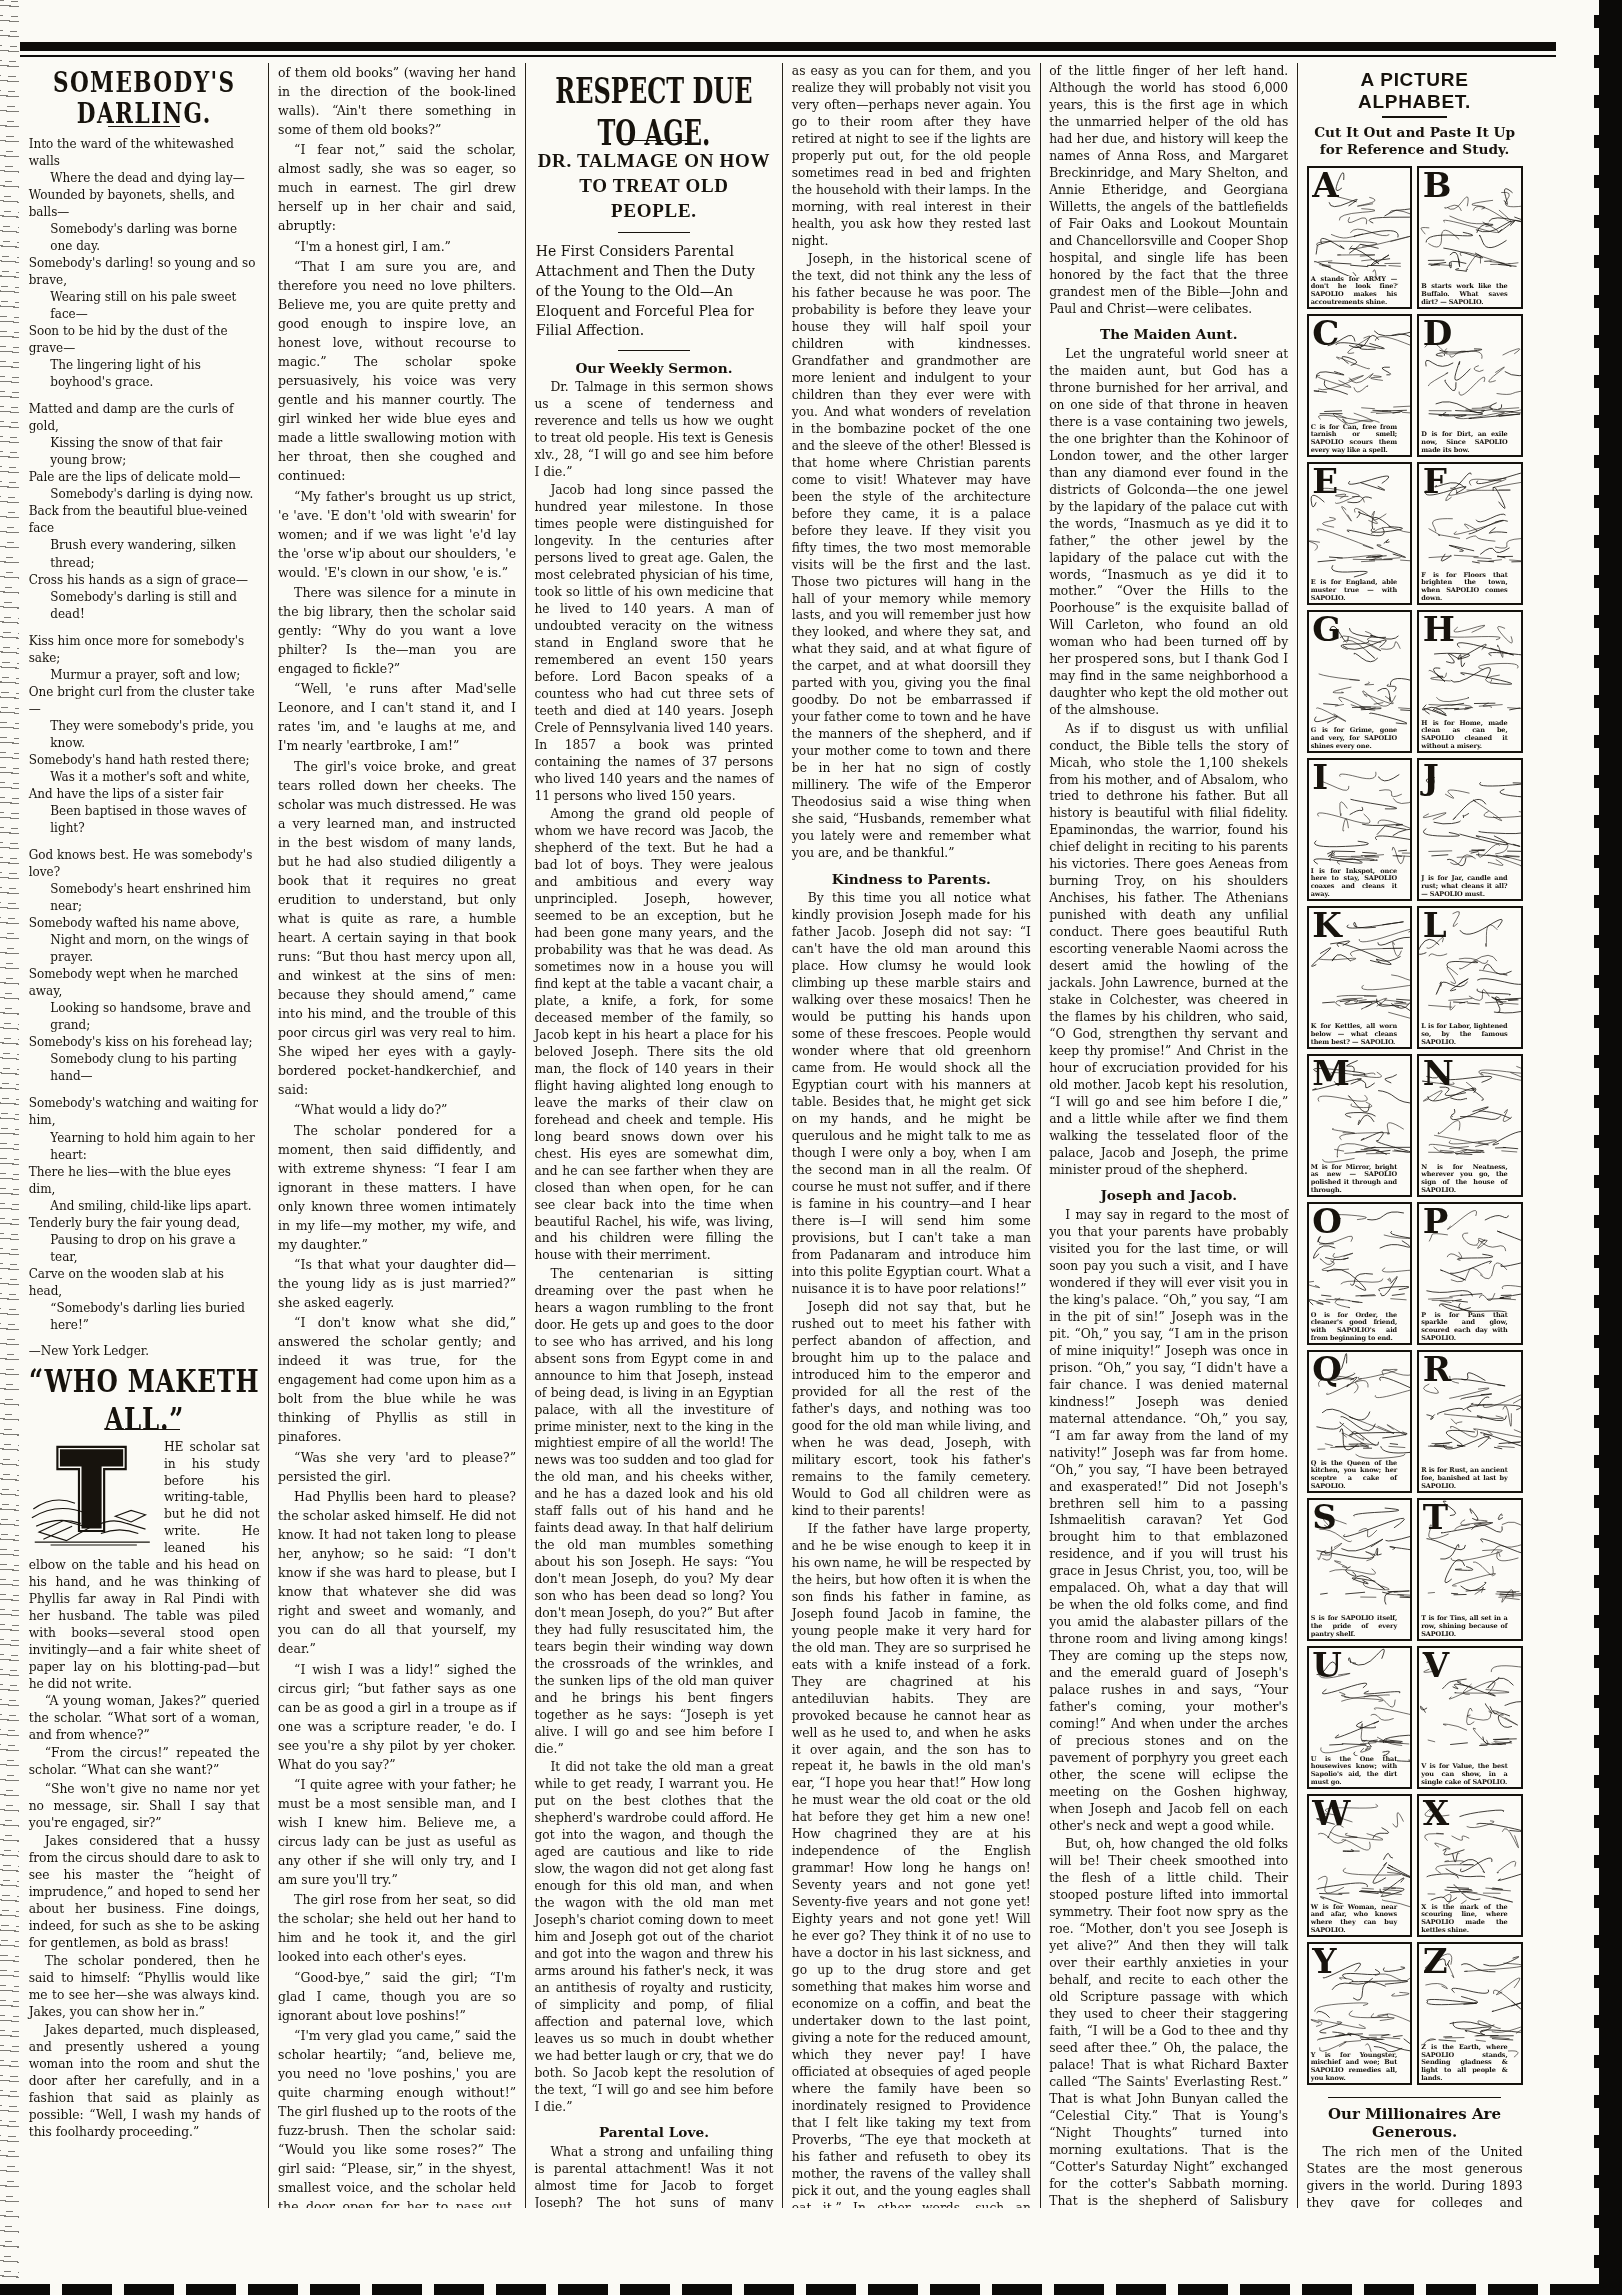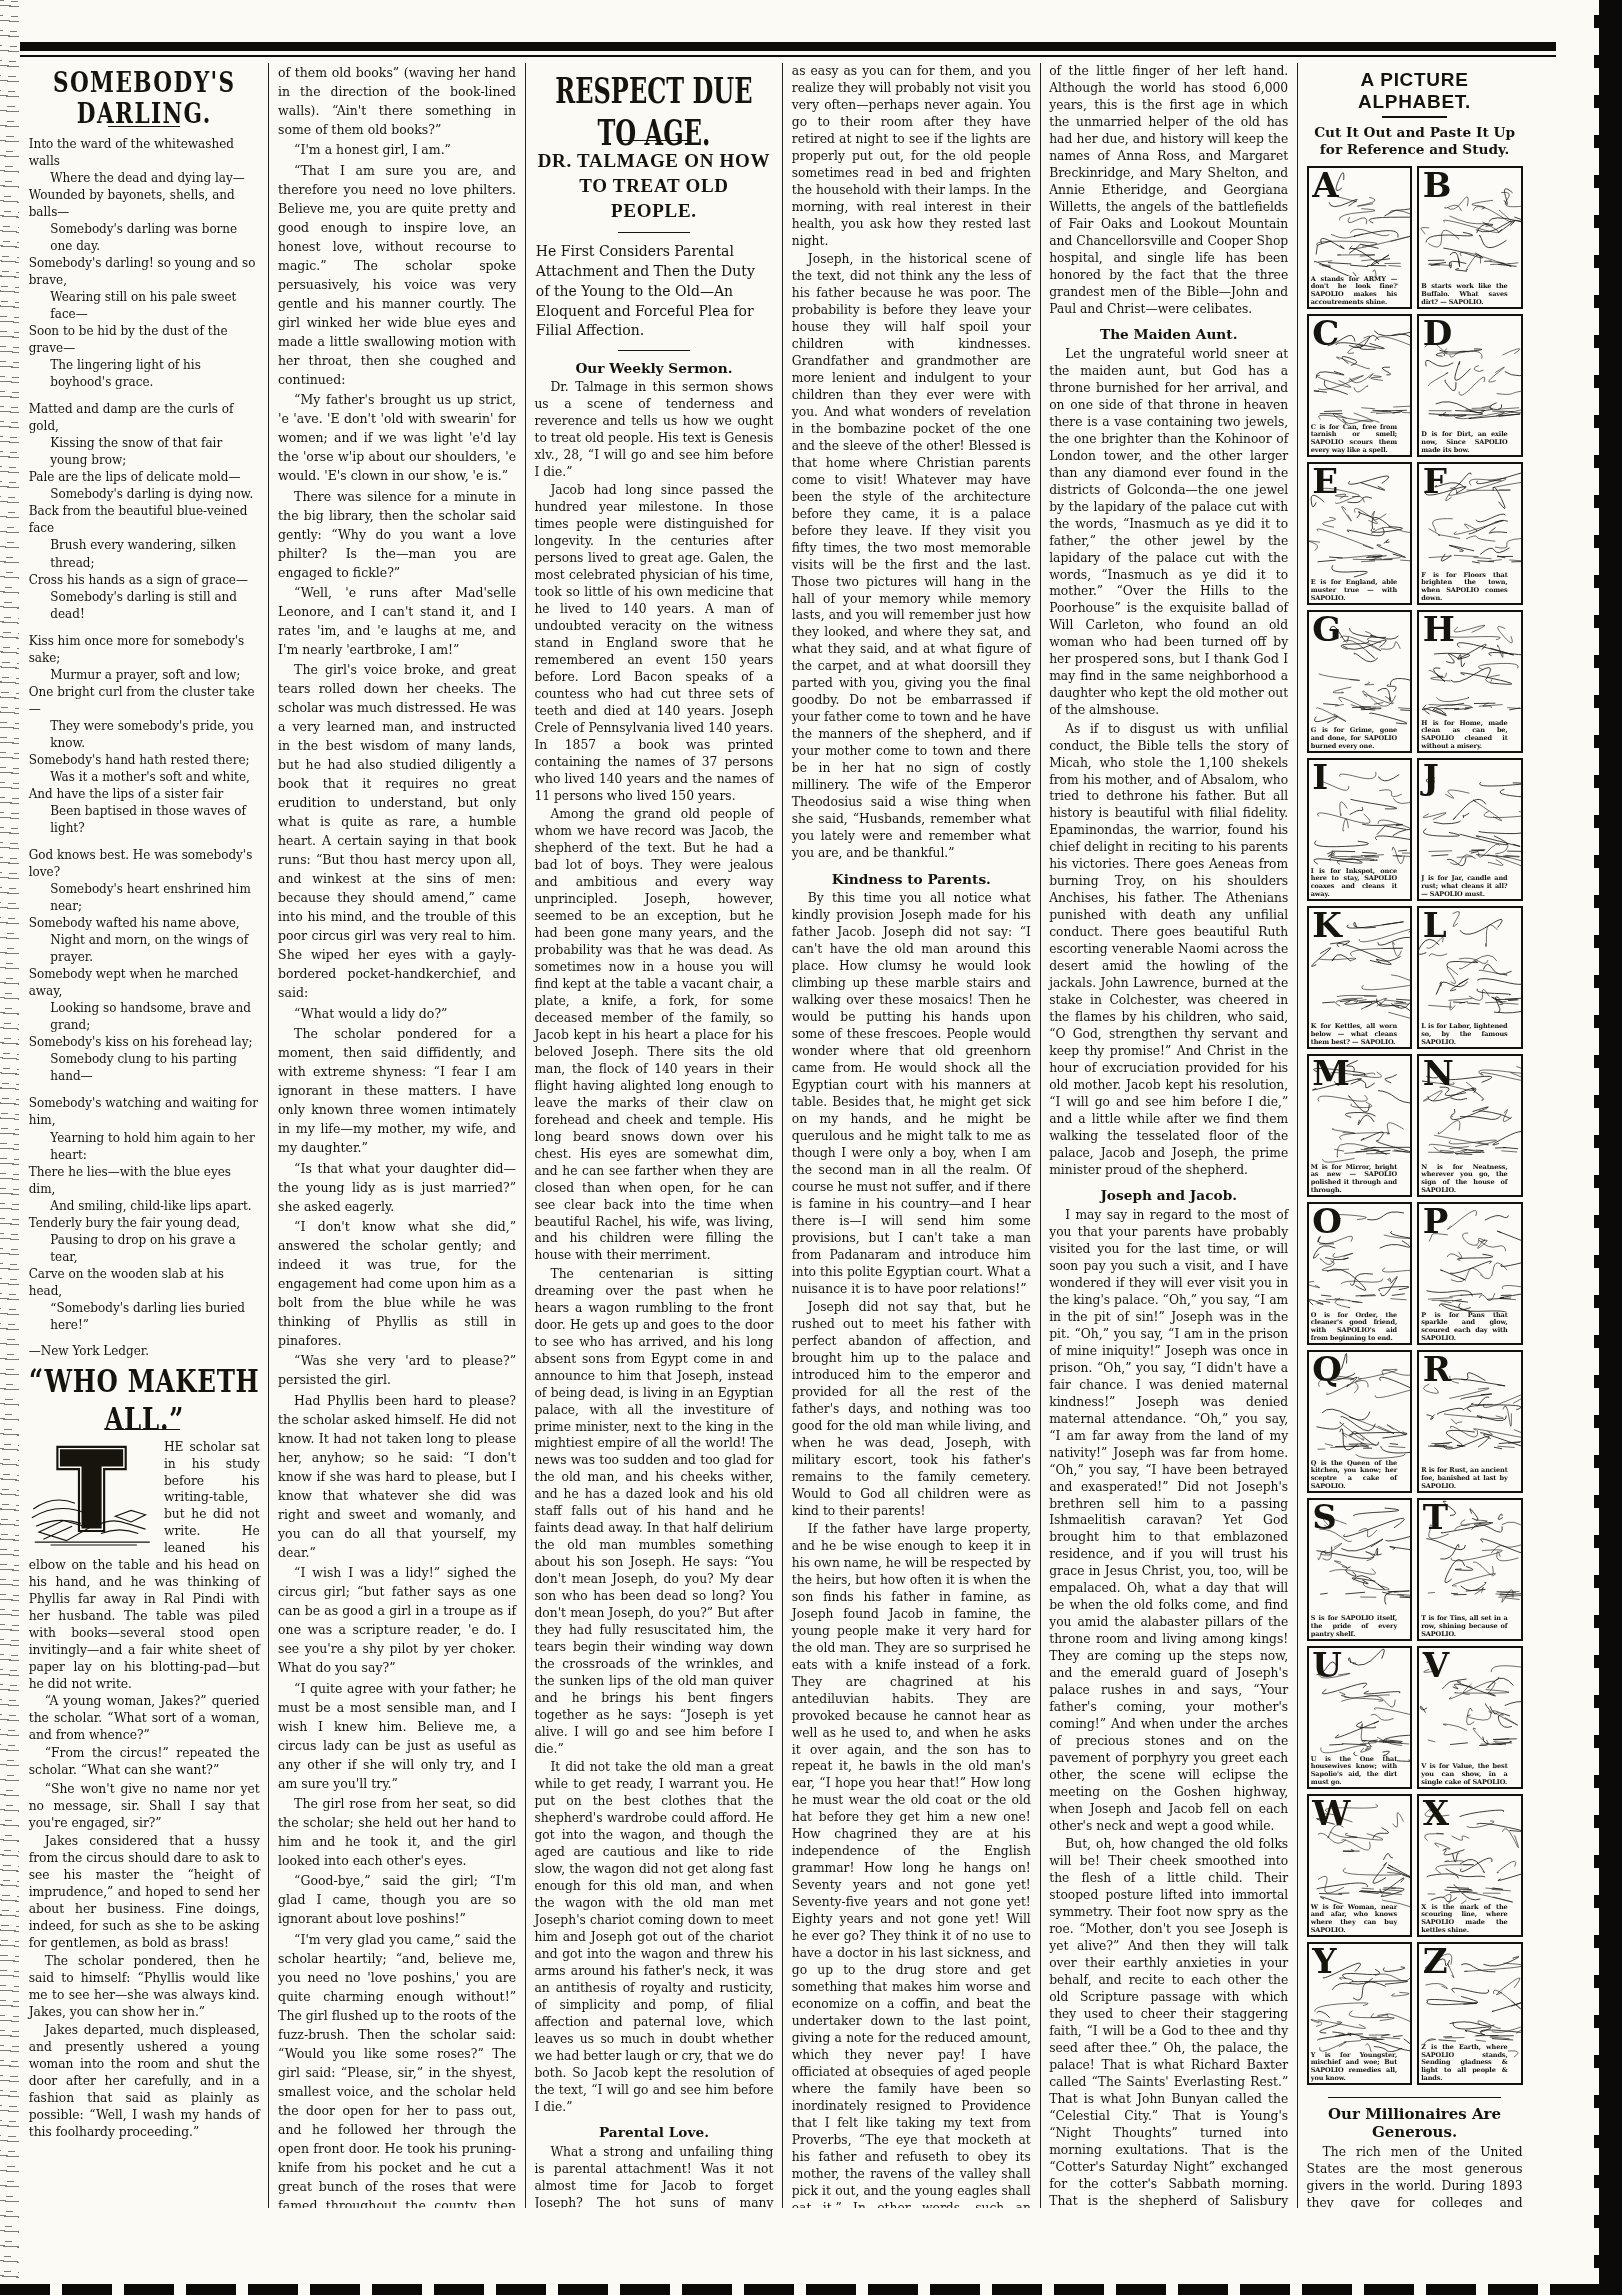--- a/index.html
+++ b/index.html
@@ -136,20 +136,21 @@
             </svg></span><span class="droptext">HE scholar sat in his study before his writing-table, but he did not write. He leaned his elbow on the table and his head on his hand, and he was thinking of Phyllis far away in Ral Pindi with her husband. The table was piled with books—several stood open invitingly—and a fair white sheet of paper lay on his blotting-pad—but he did not write.</span></div>
         <p class="para">“A young woman, Jakes?” queried the scholar. “What sort of a woman, and from whence?”</p>
         <p class="para">“From the circus!” repeated the scholar. “What can she want?”</p>
         <p class="para">“She won't give no name nor yet no message, sir. Shall I say that you're engaged, sir?”</p>
         <p class="para">Jakes considered that a hussy from the circus should dare to ask to see his master the “height of imprudence,” and hoped to send her about her business. Fine doings, indeed, for such as she to be asking for gentlemen, as bold as brass!</p>
         <p class="para">The scholar pondered, then he said to himself: “Phyllis would like me to see her—she was always kind. Jakes, you can show her in.”</p>
         <p class="para">Jakes departed, much displeased, and presently ushered a young woman into the room and shut the door after her carefully, and in a fashion that said as plainly as possible: “Well, I wash my hands of this foolhardy proceeding.”</p>
       </div>
     <div class="col c2">
         <p class="para noind">of them old books” (waving her hand in the direction of the book-lined walls). “Ain't there something in some of them old books?”</p>
+        <p class="para">“I fear not,” said the scholar, almost sadly, she was so eager, so much in earnest. The girl drew herself up in her chair and said, abruptly:</p>
         <p class="para">“I'm a honest girl, I am.”</p>
         <p class="para">“That I am sure you are, and therefore you need no love philters. Believe me, you are quite pretty and good enough to inspire love, an honest love, without recourse to magic.” The scholar spoke persuasively, his voice was very gentle and his manner courtly. The girl winked her wide blue eyes and made a little swallowing motion with her throat, then she coughed and continued:</p>
         <p class="para">“My father's brought us up strict, 'e 'ave. 'E don't 'old with swearin' for women; and if we was light 'e'd lay the 'orse w'ip about our shoulders, 'e would. 'E's clown in our show, 'e is.”</p>
         <p class="para">There was silence for a minute in the big library, then the scholar said gently: “Why do you want a love philter? Is the—man you are engaged to fickle?”</p>
         <p class="para">“Well, 'e runs after Mad'selle Leonore, and I can't stand it, and I rates 'im, and 'e laughs at me, and I'm nearly 'eartbroke, I am!”</p>
         <p class="para">The girl's voice broke, and great tears rolled down her cheeks. The scholar was much distressed. He was a very learned man, and instructed in the best wisdom of many lands, but he had also studied diligently a book that it requires no great erudition to understand, but only what is quite as rare, a humble heart. A certain saying in that book runs: “But thou hast mercy upon all, and winkest at the sins of men: because they should amend,” came into his mind, and the trouble of this poor circus girl was very real to him. She wiped her eyes with a gayly-bordered pocket-handkerchief, and said:</p>
         <p class="para">“What would a lidy do?”</p>
         <p class="para">The scholar pondered for a moment, then said diffidently, and with extreme shyness: “I fear I am ignorant in these matters. I have only known three women intimately in my life—my mother, my wife, and my daughter.”</p>
         <p class="para">“Is that what your daughter did—the young lidy as is just married?” she asked eagerly.</p>
         <p class="para">“I don't know what she did,” answered the scholar gently; and indeed it was true, for the engagement had come upon him as a bolt from the blue while he was thinking of Phyllis as still in pinafores.</p>
@@ -219,21 +220,21 @@
      <path d="M10.3 50.2 q-5.6 14.4 -7.1 -2.3 t18.9 2.0 M91.1 87.8 q-8.8 8.5 26.5 3.7 t-3.0 -6.3 M103.9 112.0 q-18.6 -3.5 17.2 10.0 t-0.6 2.5 M74.3 21.9 q13.1 4.4 28.1 9.2 t-3.5 -4.0 M115.8 106.9 q-8.2 2.8 -3.1 -1.7 t-5.2 4.1 M55.3 49.7 q17.7 3.1 20.6 -3.5 t14.5 -2.0 M34.5 140.6 q-9.1 12.1 29.9 9.4 t0.2 7.6 M57.9 92.8 q-12.8 -6.4 22.8 2.5 t24.9 -9.0 M95.0 88.3 q-4.6 4.2 -4.1 -10.6 t26.5 7.9 M58.8 19.6 q-10.0 10.2 31.0 -2.2 t14.9 5.5 M68.7 72.8 q8.1 -9.0 2.8 -9.1 t21.2 8.2 M86.4 133.0 l33.7 -0.5 M12.4 135.7 l26.0 -2.4 M82.2 129.7 l23.8 -2.6 M91.0 128.6 l20.7 -1.6 M28.8 128.8 l19.6 1.5 " fill="none" stroke="#1b1712" stroke-width="1.2"></path>
      <path d="M13.7 91.8 q-12.2 -10.3 44.7 11.4 t19.1 8.7 M89.0 95.3 q18.8 -14.6 37.6 -6.5 t32.1 2.4 M66.3 64.8 q-5.1 -13.9 19.9 4.7 t-0.8 6.5 M44.3 44.7 q17.9 -8.2 0.1 -5.7 t12.2 2.7 M37.5 50.7 q1.7 3.7 21.0 -5.6 t21.2 5.2 M53.5 61.0 q-13.3 -12.4 0.3 6.7 t1.7 -0.0 M90.3 69.2 q6.7 -13.0 2.1 0.4 t18.8 -3.0 M39.9 129.4 q-1.6 2.6 40.7 -2.0 t9.1 5.5 M14.8 35.4 q-2.1 -10.0 35.5 -1.6 t11.7 8.1 M29.1 71.7 q19.0 2.3 -1.2 5.9 t8.2 8.4 M8.5 119.5 q9.4 -7.4 -4.2 -11.7 t11.4 -0.2 M84.4 128.1 l20.3 2.6 M107.1 131.9 l24.5 -2.1 M74.9 135.5 l20.1 -1.0 M63.0 132.1 l31.9 0.7 M131.1 133.2 l18.3 1.3 " fill="none" stroke="#1b1712" stroke-width="0.9"></path>
               </svg></span><span class="L">E</span><div class="cap">E is for England, able muster true — with SAPOLIO.</div></div>
           <div class="cell"><span><svg viewBox="0 0 146 190" xmlns="http://www.w3.org/2000/svg">
      <path d="M10.4 32.9 q-7.5 13.5 34.2 0.3 t8.5 4.1 M106.6 33.7 q-0.5 -14.9 11.8 11.0 t-3.9 4.5 M84.5 19.0 q-10.4 10.7 43.1 -5.3 t31.1 -7.8 M110.1 86.4 q-13.2 10.3 -7.2 7.7 t23.8 -0.4 M82.3 75.2 q2.2 7.1 20.6 -2.0 t21.5 -4.6 M71.6 95.7 q6.1 -0.6 26.8 -11.5 t29.3 -6.8 M45.0 29.8 q6.7 2.4 18.2 -12.2 t11.9 -7.5 M58.1 120.5 q15.4 0.8 -7.8 -6.1 t29.0 5.5 M37.7 124.3 q-11.4 14.9 -0.2 8.4 t7.6 -6.2 M88.0 125.1 q16.4 -14.3 20.4 -6.0 t21.9 -3.6 M25.7 25.8 q-10.0 5.2 10.0 -1.5 t30.8 5.3 M84.0 134.2 l24.0 1.5 M132.9 135.8 l22.6 -0.6 M112.3 128.3 l22.8 -0.4 M76.4 135.5 l11.0 2.0 M112.7 127.3 l11.5 2.8 " fill="none" stroke="#1b1712" stroke-width="1.2"></path>
      <path d="M13.8 87.9 q21.3 11.8 14.7 9.5 t30.4 4.7 M67.7 102.7 q14.3 -6.6 15.4 -2.7 t26.7 6.1 M75.0 25.9 q-9.9 -11.4 19.4 -8.4 t23.0 0.6 M44.4 38.2 q-9.8 7.0 49.8 -10.7 t5.8 -8.8 M24.0 92.2 q1.0 -0.2 -3.9 -10.0 t28.5 -8.4 M109.3 114.5 q20.2 4.3 17.0 -3.3 t20.9 -8.9 M69.0 32.0 q-4.2 1.2 39.1 0.8 t6.6 -0.3 M71.6 88.6 q-13.1 -12.1 1.5 -4.3 t8.5 6.0 M105.8 29.2 q7.5 -2.3 49.8 -9.1 t-5.7 7.3 M54.0 92.2 q-15.9 10.3 35.3 -5.6 t20.1 -8.0 M46.9 42.6 q-15.1 12.1 -3.6 -4.2 t11.3 0.0 M78.4 129.5 l26.1 1.8 M100.1 134.8 l19.1 -2.2 M13.8 129.7 l33.3 -2.2 M50.2 126.3 l35.5 2.0 M129.7 133.0 l18.7 1.3 " fill="none" stroke="#1b1712" stroke-width="0.9"></path>
               </svg></span><span class="L">F</span><div class="cap">F is for Floors that brighten the town, when SAPOLIO comes down.</div></div>
           <div class="cell"><span><svg viewBox="0 0 146 190" xmlns="http://www.w3.org/2000/svg">
      <path d="M10.4 145.6 q-9.4 12.6 17.5 3.0 t-1.9 6.2 M122.1 109.6 q7.9 -8.4 -3.0 -7.8 t-4.7 -2.7 M65.1 56.0 q-2.2 -5.1 11.0 5.4 t22.8 -0.2 M29.8 21.0 q4.5 -13.9 15.6 6.3 t11.1 3.2 M48.7 43.5 q12.5 11.5 44.2 -2.3 t8.3 4.7 M87.9 141.8 q-5.4 -4.4 32.9 6.4 t4.1 6.4 M55.4 48.9 q-21.4 -7.3 6.4 -7.7 t23.6 -4.6 M58.2 18.2 q-0.4 8.1 19.5 11.2 t33.1 2.0 M96.4 30.4 q-18.1 -4.4 3.7 1.3 t28.6 -2.4 M117.2 100.6 q-1.2 -8.8 9.7 -9.8 t29.0 5.4 M98.7 108.8 q15.8 -10.6 17.3 6.1 t0.4 2.5 M81.5 135.5 l14.4 -2.5 M131.3 135.8 l19.3 1.2 M20.4 126.9 l21.9 1.9 M61.8 132.3 l27.3 -0.4 M74.6 135.7 l29.4 -1.8 " fill="none" stroke="#1b1712" stroke-width="1.2"></path>
      <path d="M13.9 84.0 q10.7 4.0 42.6 7.5 t1.6 0.7 M46.3 110.2 q9.9 1.4 -6.7 1.1 t21.3 -8.3 M83.6 116.9 q-14.7 -8.9 18.9 4.5 t6.9 -5.4 M44.6 31.8 q6.4 -7.8 41.4 10.4 t-0.6 -2.3 M10.4 133.7 q0.2 -4.1 29.2 11.7 t-4.1 -4.0 M49.0 38.1 q9.8 -9.0 33.7 12.7 t0.0 0.3 M47.7 124.7 q-15.2 -14.6 18.1 1.2 t-5.7 2.4 M103.3 47.9 q19.3 3.3 20.2 -6.6 t7.8 6.6 M80.8 22.9 q17.2 5.4 6.1 9.4 t16.9 6.5 M78.9 112.7 q-6.7 -11.8 13.8 8.9 t32.0 -6.4 M85.3 95.6 q4.4 1.6 -3.0 3.3 t11.1 0.3 M72.3 130.9 l31.8 1.1 M93.1 127.7 l13.7 -2.3 M74.7 133.9 l20.5 2.6 M37.3 130.5 l13.0 -2.6 M128.3 132.8 l19.2 1.4 " fill="none" stroke="#1b1712" stroke-width="0.9"></path>
-              </svg></span><span class="L">G</span><div class="cap">G is for Grime, gone and done, for SAPOLIO burned every one.</div></div>
+              </svg></span><span class="L">G</span><div class="cap">G is for Grime, gone and very, for SAPOLIO shines every one.</div></div>
           <div class="cell"><span><svg viewBox="0 0 146 190" xmlns="http://www.w3.org/2000/svg">
      <path d="M10.4 128.3 q-11.3 11.7 0.8 5.6 t27.8 8.3 M21.7 55.5 q16.2 -1.8 40.3 -0.5 t-5.6 8.1 M45.7 93.0 q6.0 9.1 36.9 -10.0 t14.5 7.5 M65.6 85.5 q-21.7 -8.0 38.3 4.8 t-1.7 6.8 M15.2 141.8 q-21.2 -14.2 9.9 -2.7 t-5.0 -3.9 M104.2 57.9 q-16.9 -8.2 39.1 -1.7 t18.9 1.6 M65.9 68.1 q-5.6 13.0 -5.3 -3.2 t-4.6 -1.7 M58.3 46.0 q-16.2 -14.7 46.9 2.6 t-2.8 -1.6 M39.0 66.4 q19.2 6.3 7.6 -5.8 t9.7 1.4 M30.5 76.0 q-18.7 -3.2 -1.0 12.3 t-4.0 -3.7 M55.7 61.8 q-2.4 3.5 24.5 -12.3 t10.0 -0.4 M79.1 126.7 l30.7 -0.5 M129.8 135.9 l15.9 -3.0 M50.6 135.6 l21.0 -1.9 M47.2 129.2 l17.6 -2.8 M36.5 134.2 l21.3 -0.5 " fill="none" stroke="#1b1712" stroke-width="1.2"></path>
      <path d="M14.0 80.1 q0.2 -3.9 12.6 5.6 t12.9 -3.3 M25.0 117.6 q5.4 9.4 29.1 4.9 t15.9 -4.6 M92.3 78.0 q-19.5 -6.5 18.4 -8.6 t30.8 6.7 M44.7 25.4 q-21.4 7.4 33.1 5.4 t32.9 4.2 M112.9 45.2 q-0.5 -8.0 4.2 7.4 t3.3 0.5 M104.7 91.7 q-0.7 7.6 -7.6 2.6 t19.2 -8.6 M26.5 87.4 q17.9 -0.4 -3.0 1.7 t22.0 5.2 M19.0 137.2 q7.8 -11.4 39.0 -8.9 t7.1 7.2 M55.8 16.7 q-17.2 13.1 20.4 1.9 t-0.5 5.8 M103.7 133.1 q2.4 -3.9 -7.7 -2.6 t4.0 -4.8 M123.8 18.7 q-20.0 -9.0 -2.4 10.8 t11.0 0.5 M66.3 132.3 l11.5 0.3 M86.1 130.6 l34.2 -2.4 M13.7 128.1 l33.7 1.5 M24.5 134.7 l16.5 -1.2 M126.9 132.6 l19.7 1.4 " fill="none" stroke="#1b1712" stroke-width="0.9"></path>
               </svg></span><span class="L">H</span><div class="cap">H is for Home, made clean as can be, SAPOLIO cleaned it without a misery.</div></div>
           <div class="cell"><span><svg viewBox="0 0 146 190" xmlns="http://www.w3.org/2000/svg">
      <path d="M10.5 111.0 q-13.1 10.8 42.2 8.3 t17.4 -7.5 M37.2 131.3 q-19.5 4.7 25.5 6.7 t33.5 0.8 M26.2 130.1 q14.2 -6.7 4.9 0.7 t6.2 -2.8 M101.3 20.0 q-4.0 -2.2 3.0 3.4 t25.6 -7.5 M97.6 110.1 q-10.8 -9.9 33.5 -3.0 t21.7 5.4 M120.5 103.9 q15.6 -12.0 45.3 -9.8 t33.7 -3.1 M76.4 87.2 q10.3 3.3 41.0 1.2 t7.1 1.2 M58.5 73.7 q12.0 -7.5 16.3 -6.1 t1.4 -5.1 M97.7 102.4 q12.5 -13.0 11.5 -12.8 t30.7 5.3 M59.7 51.5 q7.7 2.3 46.4 8.5 t3.1 5.3 M12.7 144.8 q-20.5 -12.3 31.8 -4.6 t19.6 -3.3 M76.6 127.9 l21.0 1.5 M128.3 126.0 l12.6 -1.2 M80.7 134.2 l20.1 0.3 M32.5 126.1 l33.9 0.7 M120.4 132.7 l13.2 0.9 " fill="none" stroke="#1b1712" stroke-width="1.2"></path>
      <path d="M14.0 76.2 q-10.4 -11.8 40.5 3.7 t24.1 -7.3 M119.7 125.0 q1.0 -12.6 6.9 8.7 t10.5 -1.0 M100.9 39.1 q19.7 -4.0 17.9 4.3 t14.7 0.8 M44.8 18.9 q-5.2 -7.4 24.7 0.4 t26.5 -7.3 M99.4 86.7 q-1.2 -12.0 37.3 3.0 t10.7 4.9 M44.5 145.3 q-11.2 -5.7 9.1 -7.4 t-1.7 0.6 M121.2 50.2 q6.9 13.8 34.0 2.1 t9.7 7.9 M50.6 96.5 q-3.7 3.9 -0.2 -11.2 t6.4 7.8 M30.8 140.4 q-7.5 -9.2 34.7 -5.6 t22.0 5.0 M12.6 23.6 q11.5 4.1 28.8 11.9 t15.9 -3.2 M46.2 71.8 q-0.5 10.5 -1.8 -7.7 t10.8 0.7 M60.3 133.7 l17.3 -0.4 M79.0 133.6 l28.8 -2.5 M74.6 132.4 l21.0 0.3 M133.6 128.9 l20.1 0.1 M125.5 132.4 l20.2 1.4 " fill="none" stroke="#1b1712" stroke-width="0.9"></path>
               </svg></span><span class="L">I</span><div class="cap">I is for Inkspot, once here to stay, SAPOLIO coaxes and cleans it away.</div></div>
           <div class="cell"><span><svg viewBox="0 0 146 190" xmlns="http://www.w3.org/2000/svg">
      <path d="M10.5 93.7 q-15.0 9.9 25.5 10.9 t7.0 -5.4 M52.8 77.2 q-11.1 11.3 10.8 -12.0 t32.6 -6.4 M122.8 37.1 q-21.6 7.5 30.8 11.4 t-2.1 4.9 M21.1 84.5 q13.7 3.7 25.8 1.9 t12.9 -3.9 M64.1 78.4 q-0.5 -5.5 -0.8 -3.3 t8.5 -3.3 M20.7 20.0 q4.1 14.3 -6.6 8.2 t8.6 -7.9 M86.8 106.3 q-17.9 -6.5 29.2 5.7 t18.8 4.1 M58.6 101.4 q-3.8 -0.3 43.7 11.3 t5.5 -8.6 M40.4 138.4 q5.8 -2.3 15.4 6.1 t11.8 -8.9 M89.0 26.9 q-9.9 7.8 35.7 4.7 t10.1 -3.7 M85.7 97.8 q5.3 1.9 39.1 3.0 t29.2 -6.2 M74.2 129.1 l11.4 -2.5 M126.8 126.1 l35.3 0.6 M110.8 132.9 l19.2 2.5 M17.9 133.0 l24.2 -1.7 M82.3 131.2 l31.1 2.2 " fill="none" stroke="#1b1712" stroke-width="1.2"></path>

